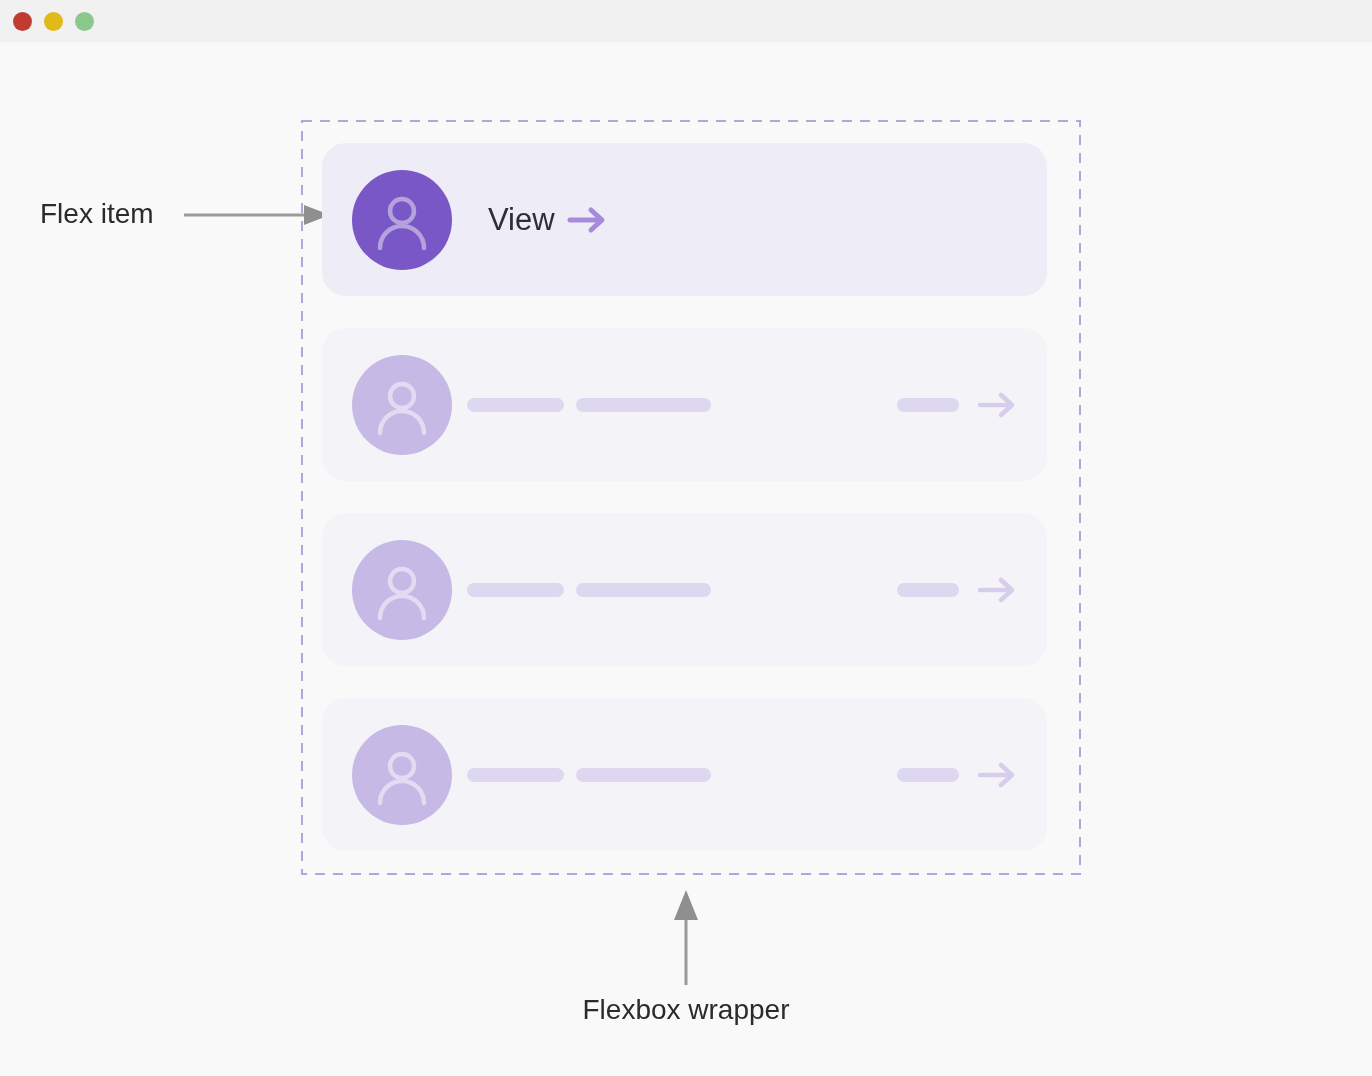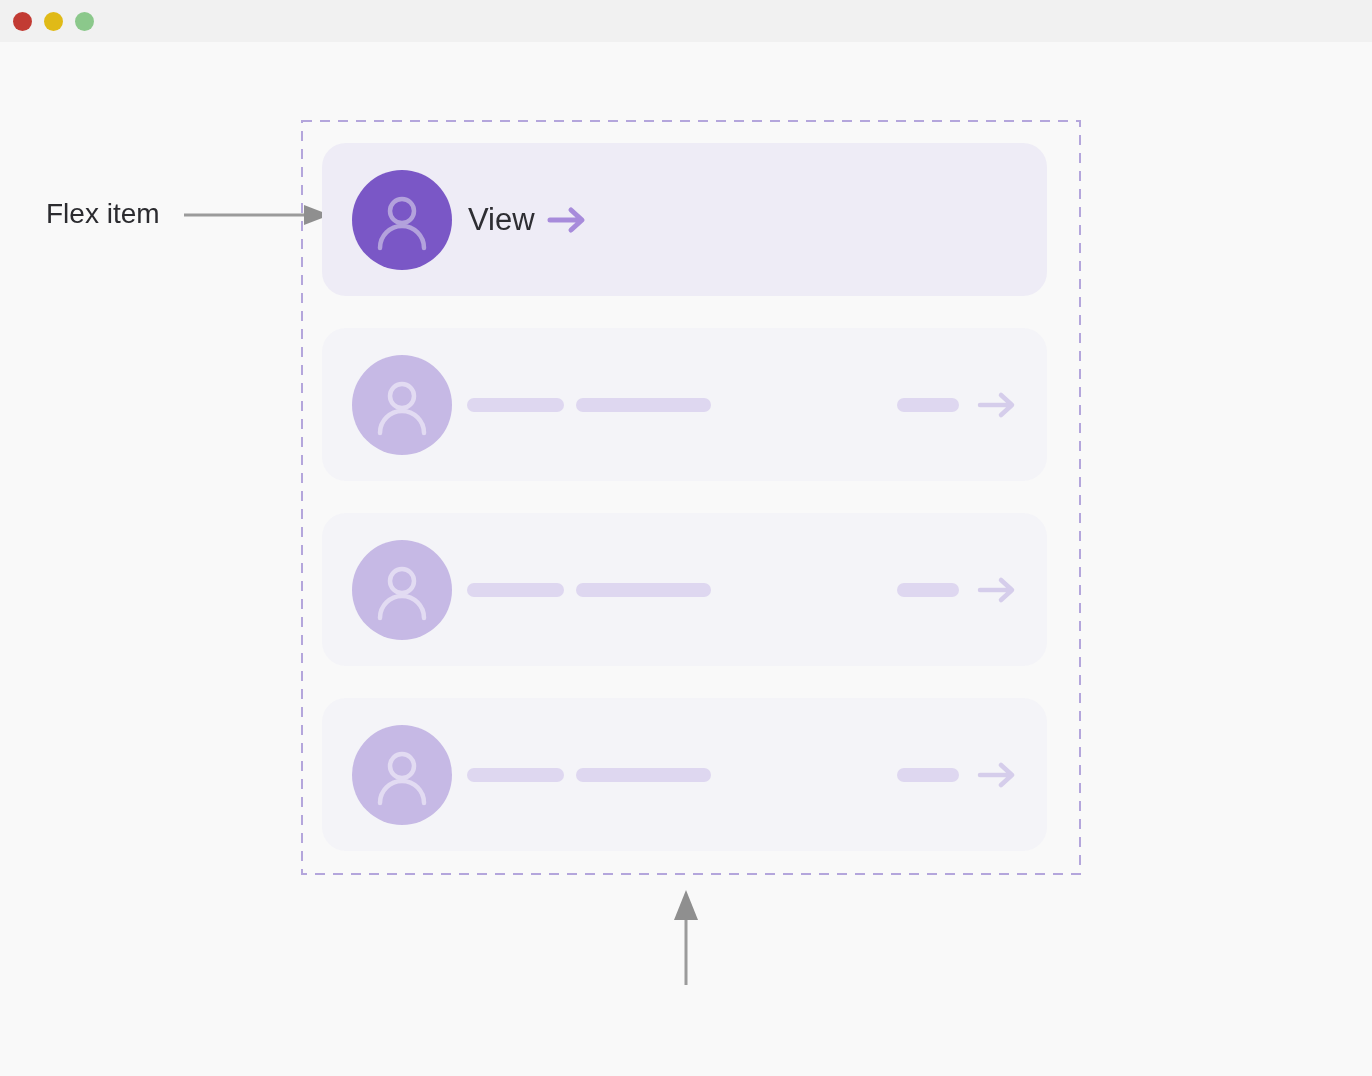--- a/index.html
+++ b/index.html
@@ -47,40 +47,40 @@
   }
   .avatar.accent { background: #7a57c6; }
   .avatar.soft   { background: #c6b9e5; }
 
   .card-title {
     margin-left: 22px;
     font-size: 31px; color: #2e2e33;
     white-space: nowrap; letter-spacing: -0.2px;
   }
   .view-link {
-    margin-left: 16px;
+    margin-left: 36px;
     display: flex; align-items: center; gap: 12px;
     font-size: 31px; color: #2e2e33;
     white-space: nowrap; cursor: pointer;
   }
 
   .bar { height: 14px; border-radius: 7px; background: #ded7f0; }
   .bar.b1 { width: 97px;  margin-left: 15px; }
   .bar.b2 { width: 135px; margin-left: 12px; }
   .bar.b3 { width: 62px; }
   .spacer { flex: 1 1 auto; }
   .row-arrow { margin-left: 18px; margin-right: 30px; }
 
   
   .ann-label {
     position: absolute;
     font-size: 28px; color: #2b2b2f;
     white-space: nowrap;
   }
-  .flex-item-label { left: 46px; top: 156px; }
+  .flex-item-label { left: 40px; top: 156px; }
   .flex-item-arrow { position: absolute; left: 182px; top: 160px; }
   .wrapper-arrow   { position: absolute; left: 671px; top: 846px; }
   .wrapper-label   { left: 0; right: 0; top: 952px; text-align: center; }
 </style>
 </head>
 <body>
 
 <div class="titlebar">
   <div class="traffic close"></div>
   <div class="traffic min"></div>
@@ -165,14 +165,15 @@
         </svg>
       </div>
 
     </div>
   </div>
 
   <svg class="wrapper-arrow" width="30" height="100" viewBox="0 0 30 100">
     <line x1="15" y1="30" x2="15" y2="97" stroke="#9b9b9b" stroke-width="3"></line>
     <polygon points="15,2 3,32 27,32" fill="#8f8f8f"></polygon>
   </svg>
+  <div class="ann-label wrapper-label">Flexbox wrapper</div>
 
 </div>
 
 </body></html>

